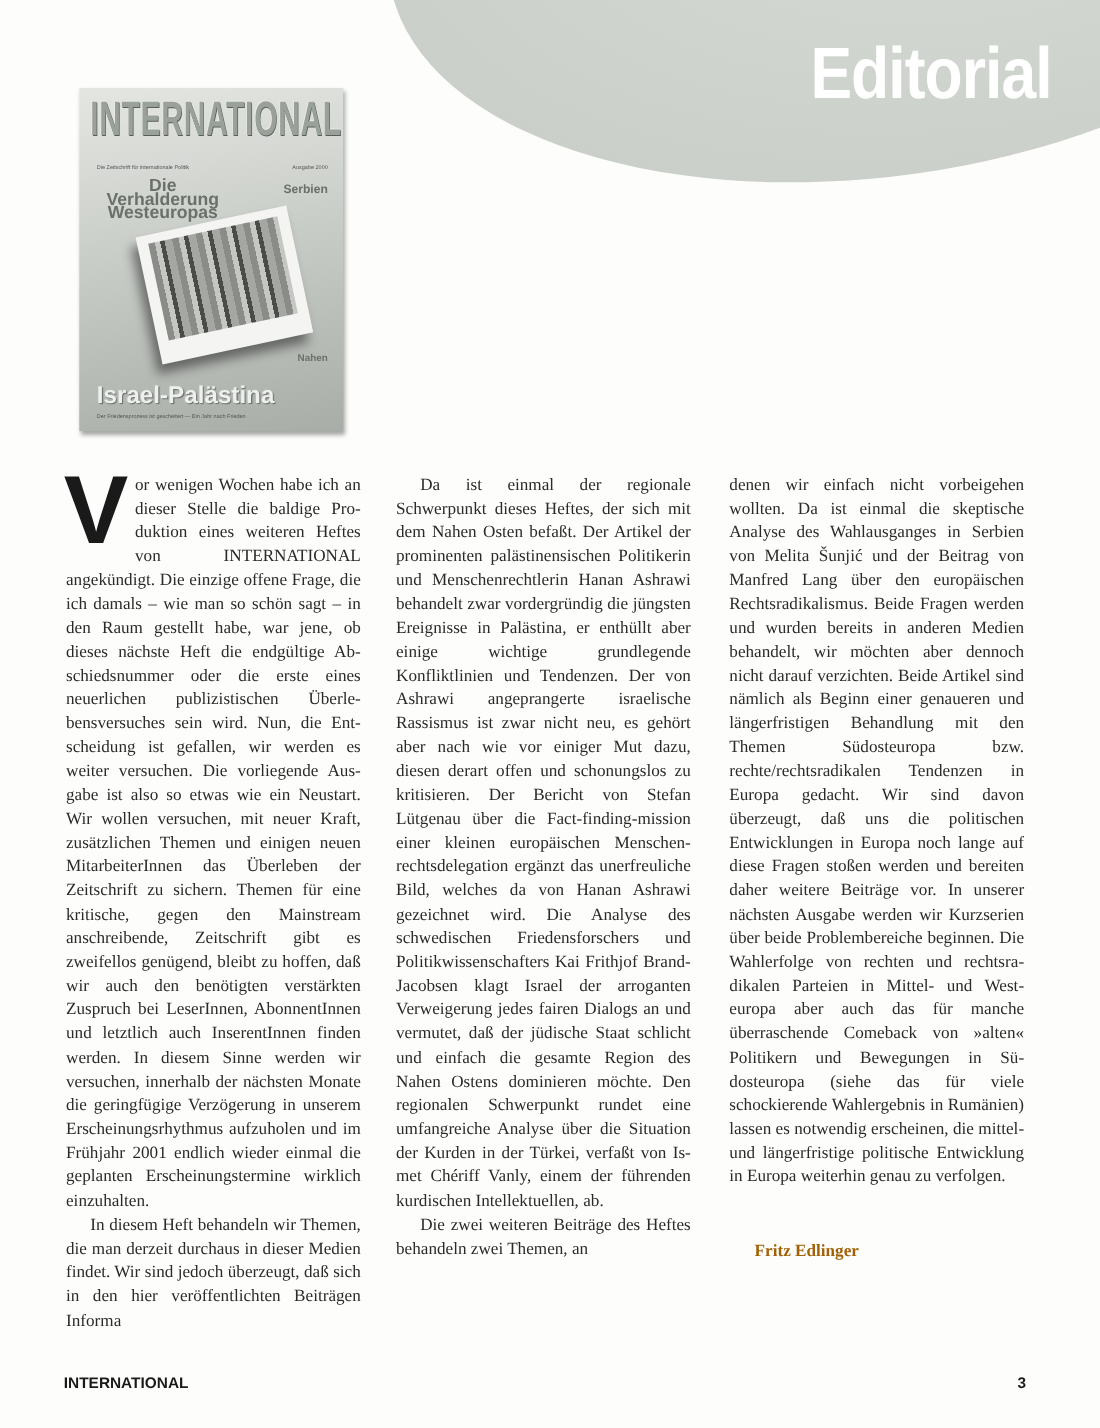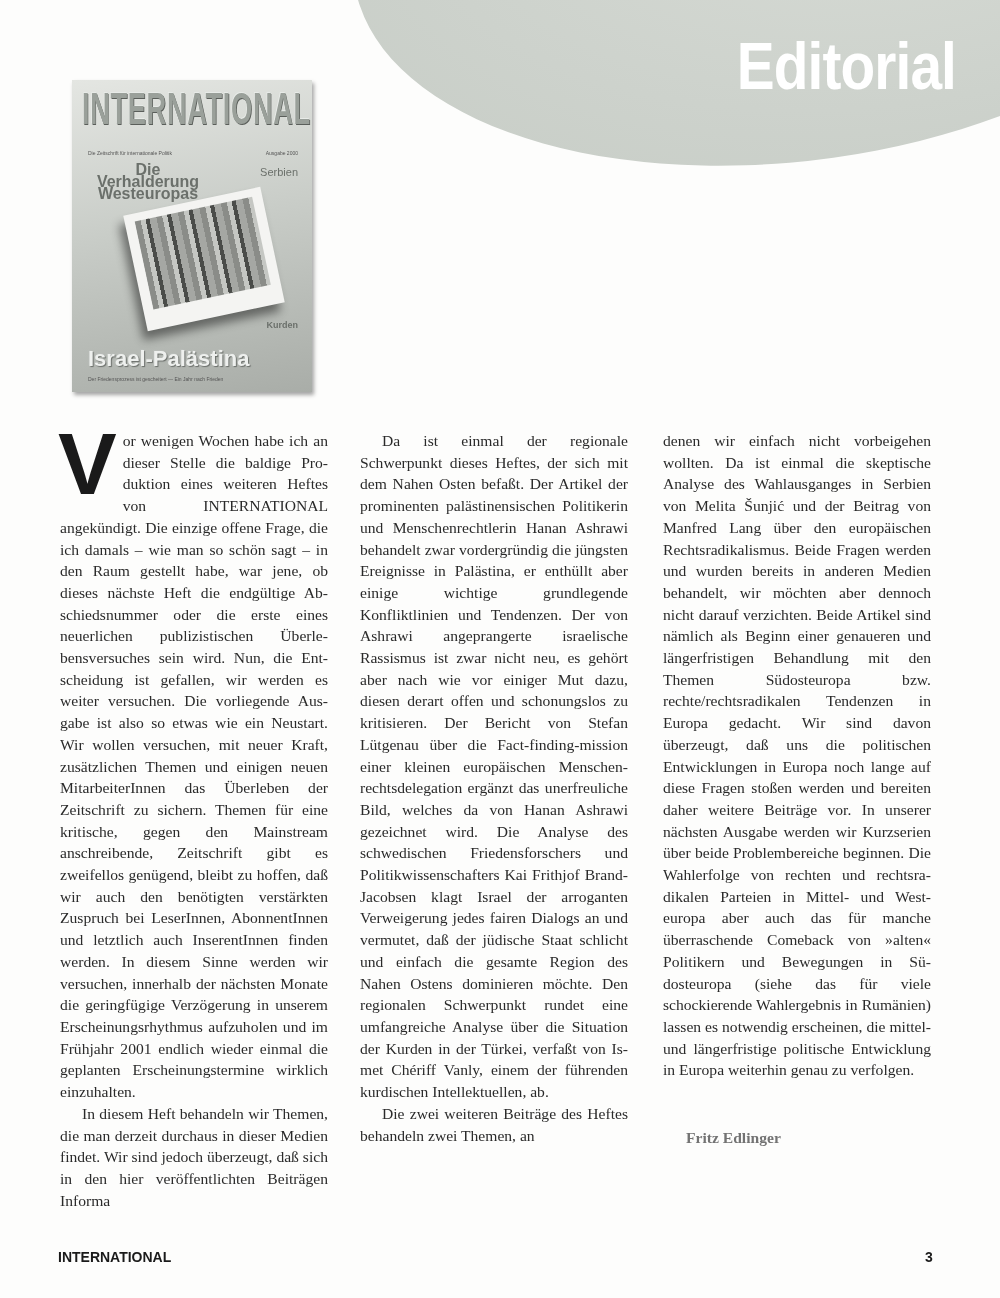--- a/index.html
+++ b/index.html
@@ -34,21 +34,21 @@
       font-size: 44px; font-weight: bold; letter-spacing: 1px;
       color: #9aa09a; text-shadow: 1px 1px 0 #5a5e5a, -1px -1px 0 #e8ebe8;
       transform: scaleX(0.62); transform-origin: left top; white-space: nowrap;
     }
     .cover-tagline { position: absolute; left: 16px; top: 70px; font-size: 5px; color: #555; }
     .cover-date { position: absolute; right: 14px; top: 70px; font-size: 5px; color: #555; }
     .cover-headline-left {
       position: absolute; left: 16px; top: 84px; width: 120px;
       font-size: 16px; font-weight: bold; color: #6b706b; line-height: 12px; text-align: center;
     }
-    .cover-headline-right { position: absolute; right: 14px; top: 86px; font-size: 11px; font-weight: normal; color: #6b706b; }
+    .cover-headline-right { position: absolute; right: 14px; top: 86px; font-size: 11px; font-weight: bold; color: #6b706b; }
     .cover-photo {
       position: absolute; left: 62px; top: 120px; width: 140px; height: 118px;
       background: #f4f4f2; transform: rotate(-12deg);
       box-shadow: -6px 8px 10px rgba(0,0,0,0.45);
     }
     .cover-photo-inner {
       position: absolute; left: 10px; top: 8px; right: 10px; bottom: 20px;
       background: repeating-linear-gradient(90deg, #8a8c88 0 6px, #c5c7c3 6px 11px, #4a4c49 11px 15px, #a5a7a3 15px 22px);
     }
     .cover-kurden { position: absolute; right: 14px; top: 240px; font-size: 9px; font-weight: bold; color: #6b706b; }
@@ -68,21 +68,21 @@
     .col3 { left: 663px; }
     .column p { margin: 0; }
     .column p.indent { text-indent: 22px; margin-top: 0; }
     .dropcap {
       float: left; font-family: "Liberation Sans", "DejaVu Sans", sans-serif;
       font-weight: bold; font-size: 88px; line-height: 64px; height: 64px;
       margin: 2px 6px 0 -2px; color: #1a1a1a;
     }
     .signature {
       position: absolute; left: 686px; top: 1129px;
-      font-weight: bold; font-size: 15.6px; color: #737373;
+      font-weight: bold; font-size: 15.6px; color: #a16207;
     }
     .footer-left {
       position: absolute; left: 58px; top: 1249px;
       font-family: "Liberation Sans", "DejaVu Sans", sans-serif; font-weight: bold;
       font-size: 14px; color: #1a1a1a;
     }
     .footer-right {
       position: absolute; left: 925px; top: 1249px;
       font-family: "Liberation Sans", "DejaVu Sans", sans-serif; font-weight: bold;
       font-size: 14px; color: #1a1a1a;
@@ -96,21 +96,21 @@
 
 <div class="cover">
   <div class="cover-masthead">INTERNATIONAL</div>
   <div class="cover-tagline">Die Zeitschrift für internationale Politik</div>
   <div class="cover-date">Ausgabe 2000</div>
   <div class="cover-headline-left">Die Verhalderung Westeuropas</div>
   <div class="cover-headline-right">Serbien</div>
   <div class="cover-photo">
     <div class="cover-photo-inner"></div>
   </div>
-  <div class="cover-kurden">Kurden</div>
+  <div class="cover-kurden">Nahen</div>
   <div class="cover-main-title">Israel-Palästina</div>
   <div class="cover-subtitle">Der Friedensprozess ist gescheitert — Ein Jahr nach Frieden</div>
 </div>
 
 <div class="column col1">
   <p><span class="dropcap">V</span><span>or wenigen Wochen habe ich an dieser Stelle die baldige Pro­duktion eines weiteren Heftes von INTERNATIONAL angekün­digt. Die einzige offene Frage, die ich damals – wie man so schön sagt – in den Raum gestellt habe, war jene, ob dieses nächste Heft die endgültige Ab­schiedsnummer oder die erste eines neuerlichen publizistischen Überle­bensversuches sein wird. Nun, die Ent­scheidung ist gefallen, wir werden es weiter versuchen. Die vorliegende Aus­gabe ist also so etwas wie ein Neustart. Wir wollen versuchen, mit neuer Kraft, zusätzlichen Themen und eini­gen neuen MitarbeiterInnen das Über­leben der Zeitschrift zu sichern. The­men für eine kritische, gegen den Mainstream anschreibende, Zeitschrift gibt es zweifellos genügend, bleibt zu hoffen, daß wir auch den benötigten verstärkten Zuspruch bei LeserInnen, AbonnentInnen und letztlich auch In­serentInnen finden werden. In diesem Sinne werden wir versuchen, innerhalb der nächsten Monate die geringfügige Verzögerung in unserem Erschei­nungsrhythmus aufzuholen und im Frühjahr 2001 endlich wieder einmal die geplanten Erscheinungstermine wirklich einzuhalten.</span></p>
   <p class="indent">In diesem Heft behandeln wir Themen, die man derzeit durchaus in dieser Medien findet. Wir sind je­doch überzeugt, daß sich in den hier veröffentlichten Beiträgen Informa­</p>
 </div>
 
 <div class="column col2">

